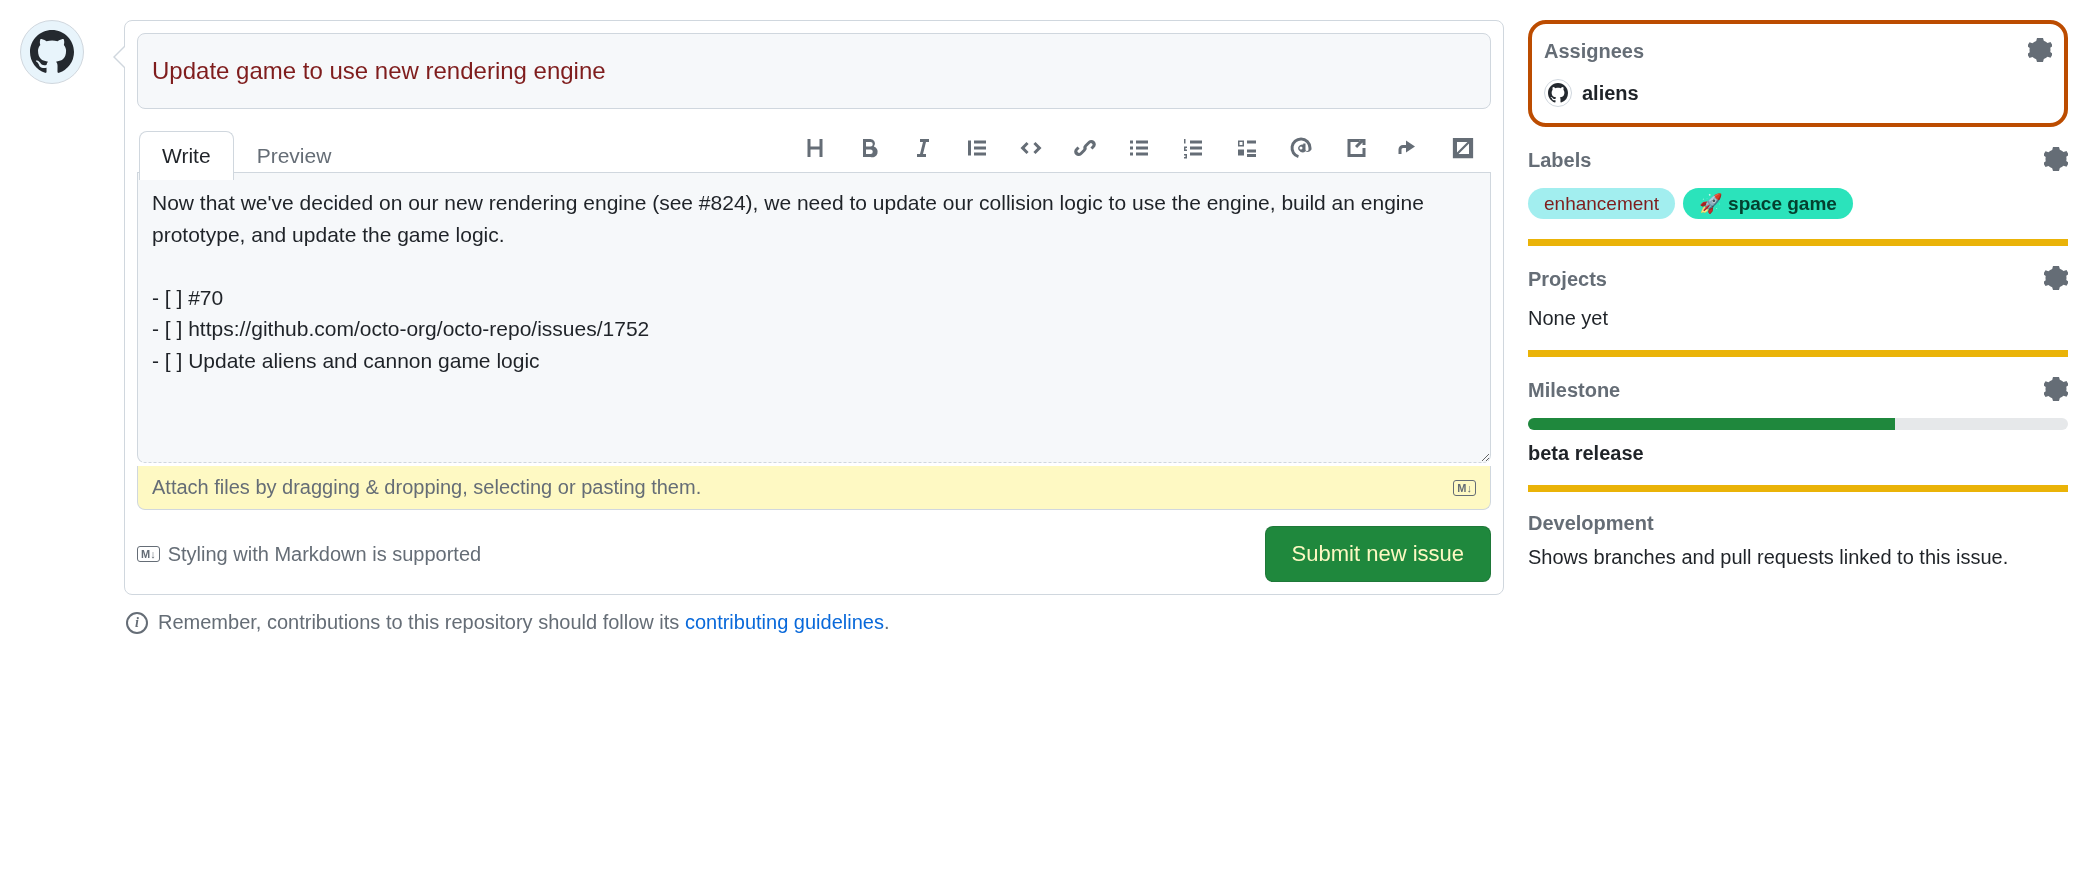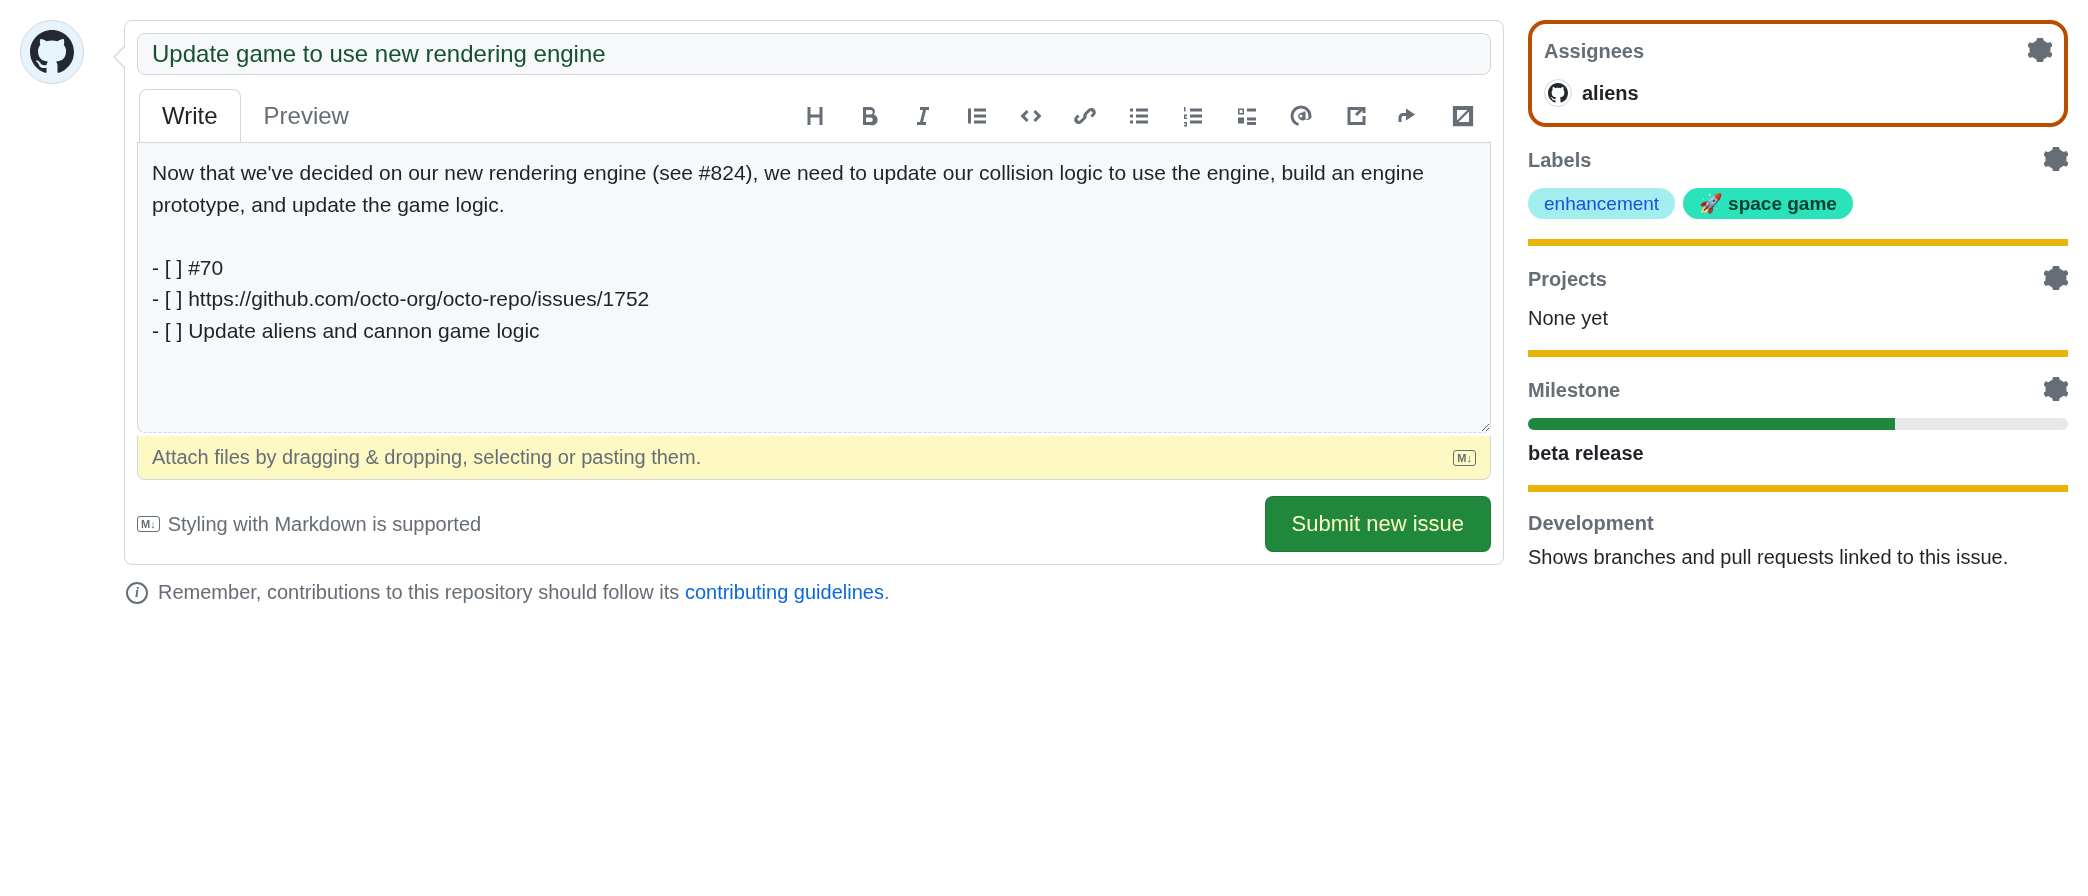--- a/index.html
+++ b/index.html
@@ -55,46 +55,46 @@
   position: absolute;
   left: -10px;
   top: 25px;
   width: 0; height: 0;
   border: 11px solid transparent;
   border-right-color: #fff;
   border-left: 0;
 }
 .title-input {
   width: 100%;
-  padding: 6px 14px;
+  padding: 23px 14px;
   font-size: 24px;
   border: 1px solid #d0d7de;
   border-radius: 8px;
   background: #f6f8fa;
-  color: #14532d;
+  color: #7f1d1d;
 }
 .tab-row {
   display: flex;
   align-items: center;
   margin-top: 14px;
   border-bottom: 1px solid #d0d7de;
   padding: 0 2px;
 }
 .tabs {
   display: flex;
 }
 .tab {
   padding: 12px 22px;
-  font-size: 24px;
+  font-size: 21px;
   color: #656d76;
   cursor: pointer;
   border: 1px solid transparent;
   border-bottom: 0;
   position: relative;
-  top: 0;
+  top: 8px;
 }
 .tab.active {
   color: #1f2328;
   background: #fff;
   border-color: #d0d7de;
   border-radius: 8px 8px 0 0;
 }
 .toolbar {
   margin-left: auto;
   display: flex;
@@ -394,21 +394,21 @@
     </div>
 
     <div class="sb-section">
       <div class="sb-header">
         <span class="sb-title">Labels</span>
         <button class="gear-btn"><svg viewBox="0 0 16 16">
               <path d="M8 5a3 3 0 100 6 3 3 0 000-6zm0 4a1 1 0 110-2 1 1 0 010 2zm7-1c0-.5-.05-.98-.14-1.44l1.64-1.28-1.5-2.6-1.96.66a6.97 6.97 0 00-2.5-1.44L10 0H6l-.54 2.06a6.97 6.97 0 00-2.5 1.44L1 2.84l-1.5 2.6 1.64 1.28A7.3 7.3 0 001 8c0 .5.05.98.14 1.44L-.5 10.72l1.5 2.6 1.96-.66c.74.64 1.6 1.13 2.5 1.44L6 16h4l.54-2.06c.9-.3 1.76-.8 2.5-1.44l1.96.66 1.5-2.6-1.64-1.28c.09-.46.14-.94.14-1.44z"></path>
             </svg></button>
       </div>
       <div class="labels-row" id="labels-row">
-          <span class="label-pill" style="background: rgb(162, 238, 239); color: #1d4ed8;">enhancement</span>
+          <span class="label-pill" style="background: rgb(162, 238, 239); color: #7f1d1d;">enhancement</span>
           <span class="label-pill" style="background: rgb(43, 227, 187); color: rgb(4, 64, 47); font-weight: bold;">🚀 space game</span>
         </div>
     </div>
 
     <div class="sb-section">
       <div class="sb-header">
         <span class="sb-title">Projects</span>
         <button class="gear-btn"><svg viewBox="0 0 16 16">
               <path d="M8 5a3 3 0 100 6 3 3 0 000-6zm0 4a1 1 0 110-2 1 1 0 010 2zm7-1c0-.5-.05-.98-.14-1.44l1.64-1.28-1.5-2.6-1.96.66a6.97 6.97 0 00-2.5-1.44L10 0H6l-.54 2.06a6.97 6.97 0 00-2.5 1.44L1 2.84l-1.5 2.6 1.64 1.28A7.3 7.3 0 001 8c0 .5.05.98.14 1.44L-.5 10.72l1.5 2.6 1.96-.66c.74.64 1.6 1.13 2.5 1.44L6 16h4l.54-2.06c.9-.3 1.76-.8 2.5-1.44l1.96.66 1.5-2.6-1.64-1.28c.09-.46.14-.94.14-1.44z"></path>
             </svg></button>

